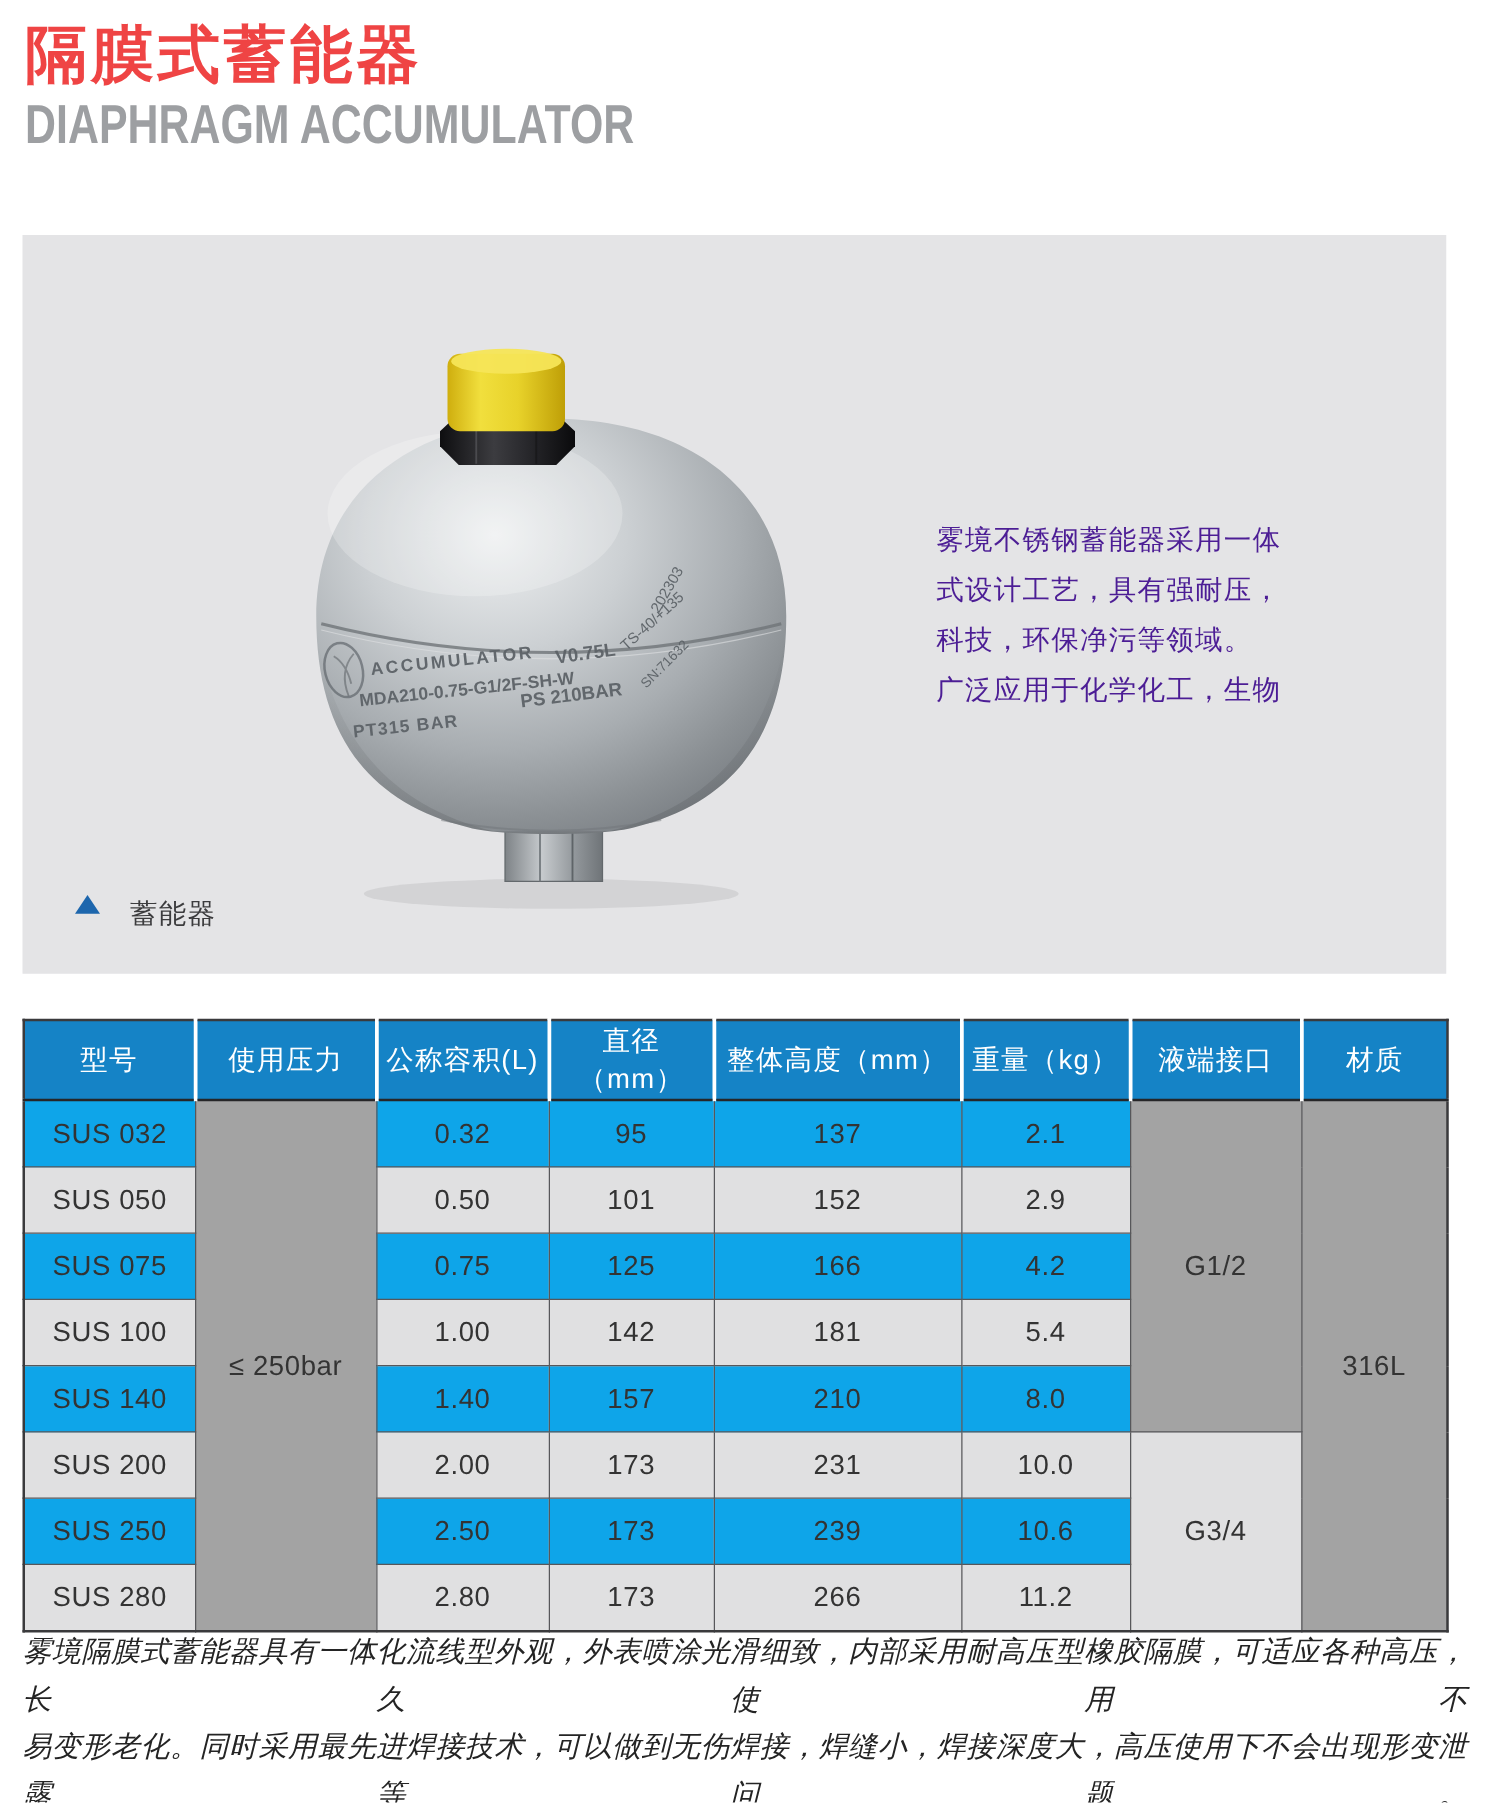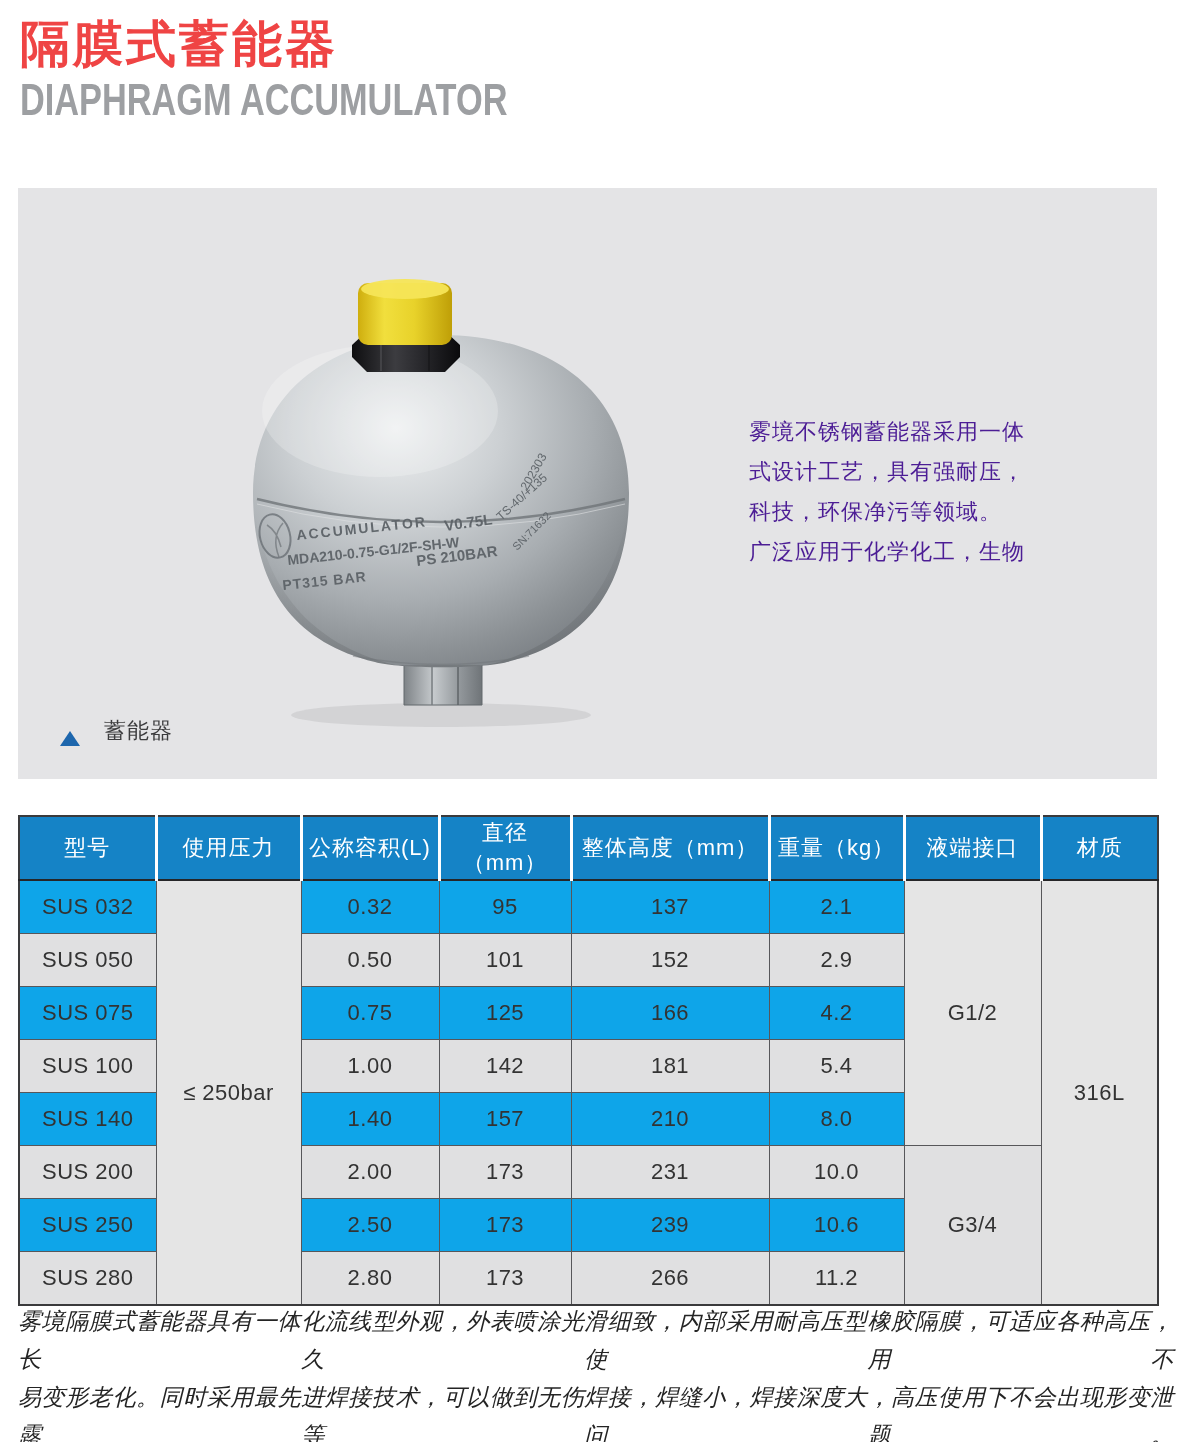--- a/index.html
+++ b/index.html
@@ -21,21 +21,21 @@
   .hero{
     position:absolute;left:18px;top:188px;width:1139px;height:591px;
     background:#e4e4e6;
   }
   .photo{position:absolute;left:157px;top:55px;}
   .desc{
     position:absolute;left:689px;top:224px;width:270px;
     font-size:22px;line-height:40px;color:#4c1d95;letter-spacing:1px;white-space:nowrap;margin-left:42px;
   }
   .caption{
-    position:absolute;left:42px;top:528px;display:flex;align-items:flex-end;gap:24px;
+    position:absolute;left:42px;top:528px;display:flex;align-items:flex-start;gap:24px;
     font-size:22px;color:#3c3c3e;letter-spacing:1px;
   }
   .tri{
     width:0;height:0;border-left:10px solid transparent;border-right:10px solid transparent;
     border-bottom:15px solid #1d66ad;
   }
   
   .spec{
     position:absolute;left:18px;top:815px;width:1139px;
     border-collapse:collapse;table-layout:fixed;
@@ -45,21 +45,21 @@
   .spec th{
     background:#1583c6;color:#ffffff;font-weight:normal;height:49px;
     border-bottom:2px solid #262628;letter-spacing:1px;
   }
   .spec th + th{border-left:3px solid #ffffff;}
   .spec td{
     border:1px solid #57575a;height:50px;text-align:center;background:#0ea5e9;
     letter-spacing:0.5px;
   }
   .spec tbody tr:nth-child(even) td{background:#e0e0e1;}
-  .spec td.mergewhite{background:#e5e5e5;}
+  .spec td.mergewhite{background:#a3a3a3;}
   .spec td.mergegray{background:#e0e0e1;}
   
   .foot{
     position:absolute;left:18px;top:1302px;width:1156px;
     font-size:23px;line-height:38px;color:#242424;letter-spacing:0.5px;
   }
   .foot .jline{text-align:justify;text-align-last:justify;font-style:italic;}
 </style>
 </head>
 <body>

